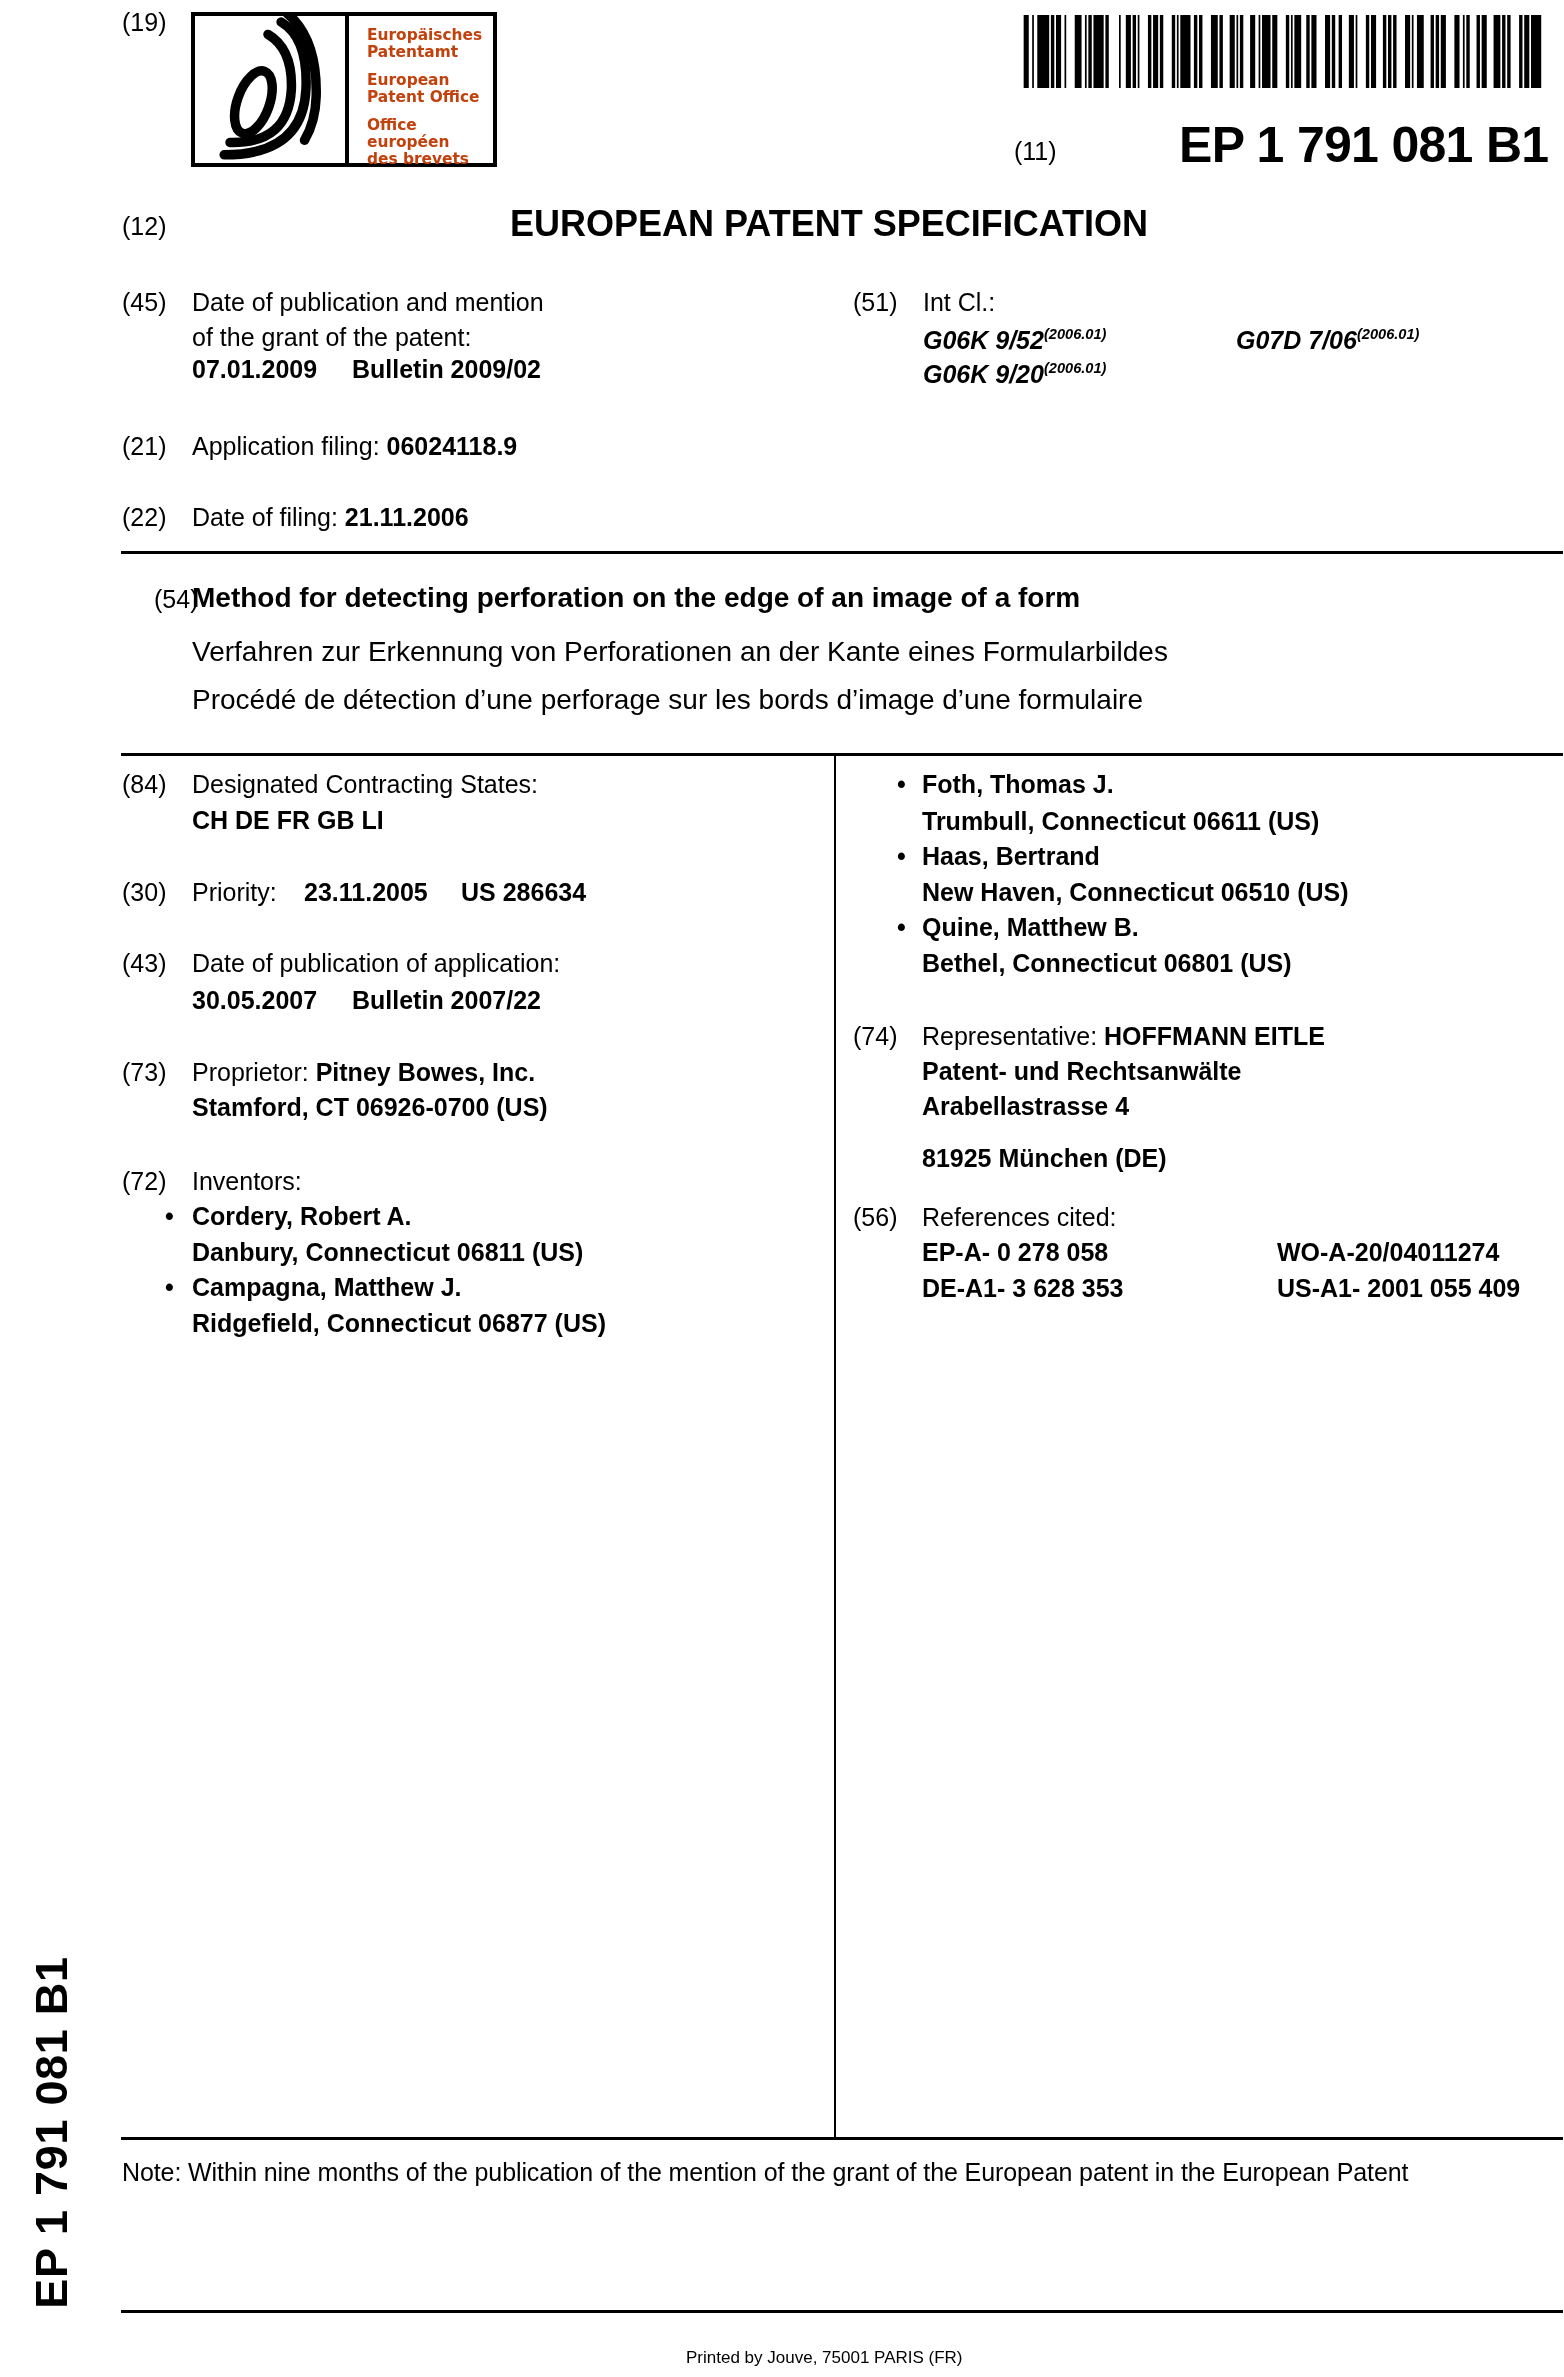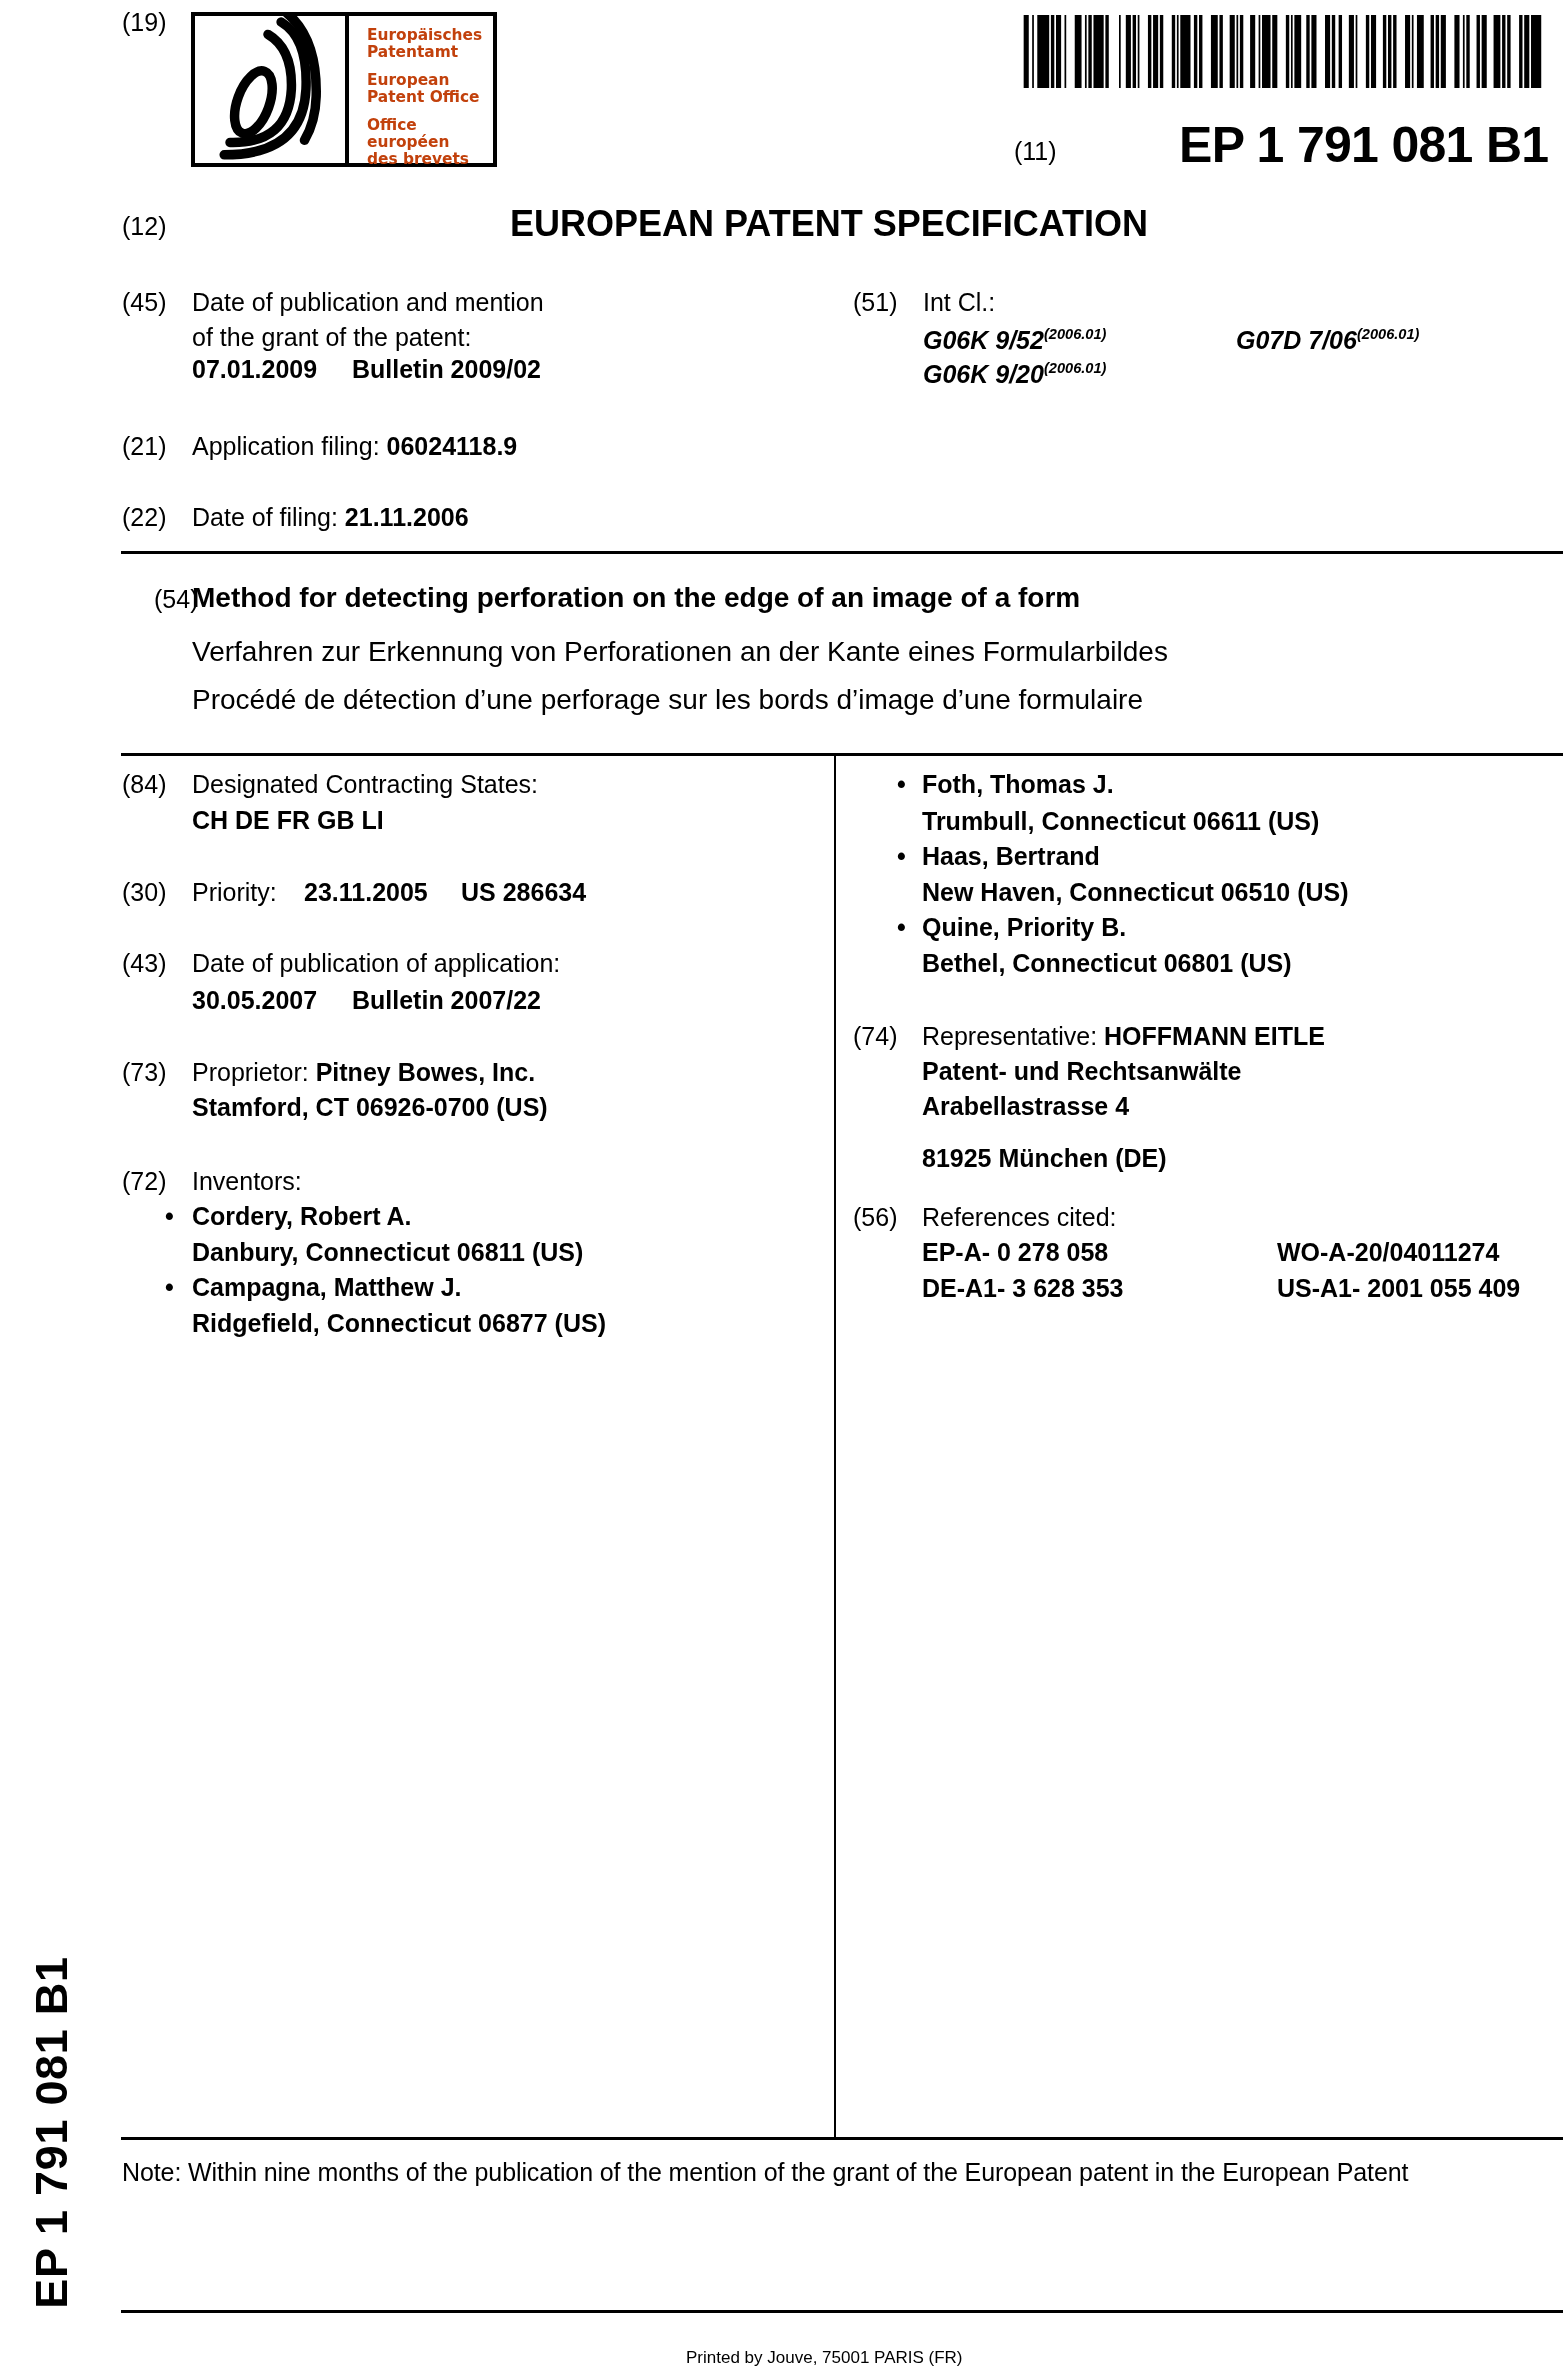--- a/index.html
+++ b/index.html
@@ -190,21 +190,21 @@
 <div class="abs reg bold" style="left:192px; top:1275px;">Campagna, Matthew J.</div>
 <div class="abs reg bold" style="left:192px; top:1311px;">Ridgefield, Connecticut 06877 (US)</div>
 
 <div class="bullet" style="left:897px; top:772px;">•</div>
 <div class="abs reg bold" style="left:922px; top:772px;">Foth, Thomas J.</div>
 <div class="abs reg bold" style="left:922px; top:809px;">Trumbull, Connecticut 06611 (US)</div>
 <div class="bullet" style="left:897px; top:844px;">•</div>
 <div class="abs reg bold" style="left:922px; top:844px;">Haas, Bertrand</div>
 <div class="abs reg bold" style="left:922px; top:880px;">New Haven, Connecticut 06510 (US)</div>
 <div class="bullet" style="left:897px; top:915px;">•</div>
-<div class="abs reg bold" style="left:922px; top:915px;">Quine, Priority B.</div>
+<div class="abs reg bold" style="left:922px; top:915px;">Quine, Matthew B.</div>
 <div class="abs reg bold" style="left:922px; top:951px;">Bethel, Connecticut 06801 (US)</div>
 
 <div class="abs reg" style="left:853px; top:1024px;">(74)</div>
 <div class="abs reg" style="left:922px; top:1024px;">
   <span>Representative: </span><span class="bold">HOFFMANN EITLE</span>
 </div>
 <div class="abs reg bold" style="left:922px; top:1059px;">Patent- und Rechtsanwälte</div>
 <div class="abs reg bold" style="left:922px; top:1094px;">Arabellastrasse 4</div>
 <div class="abs reg bold" style="left:922px; top:1146px;">81925 München (DE)</div>
 

